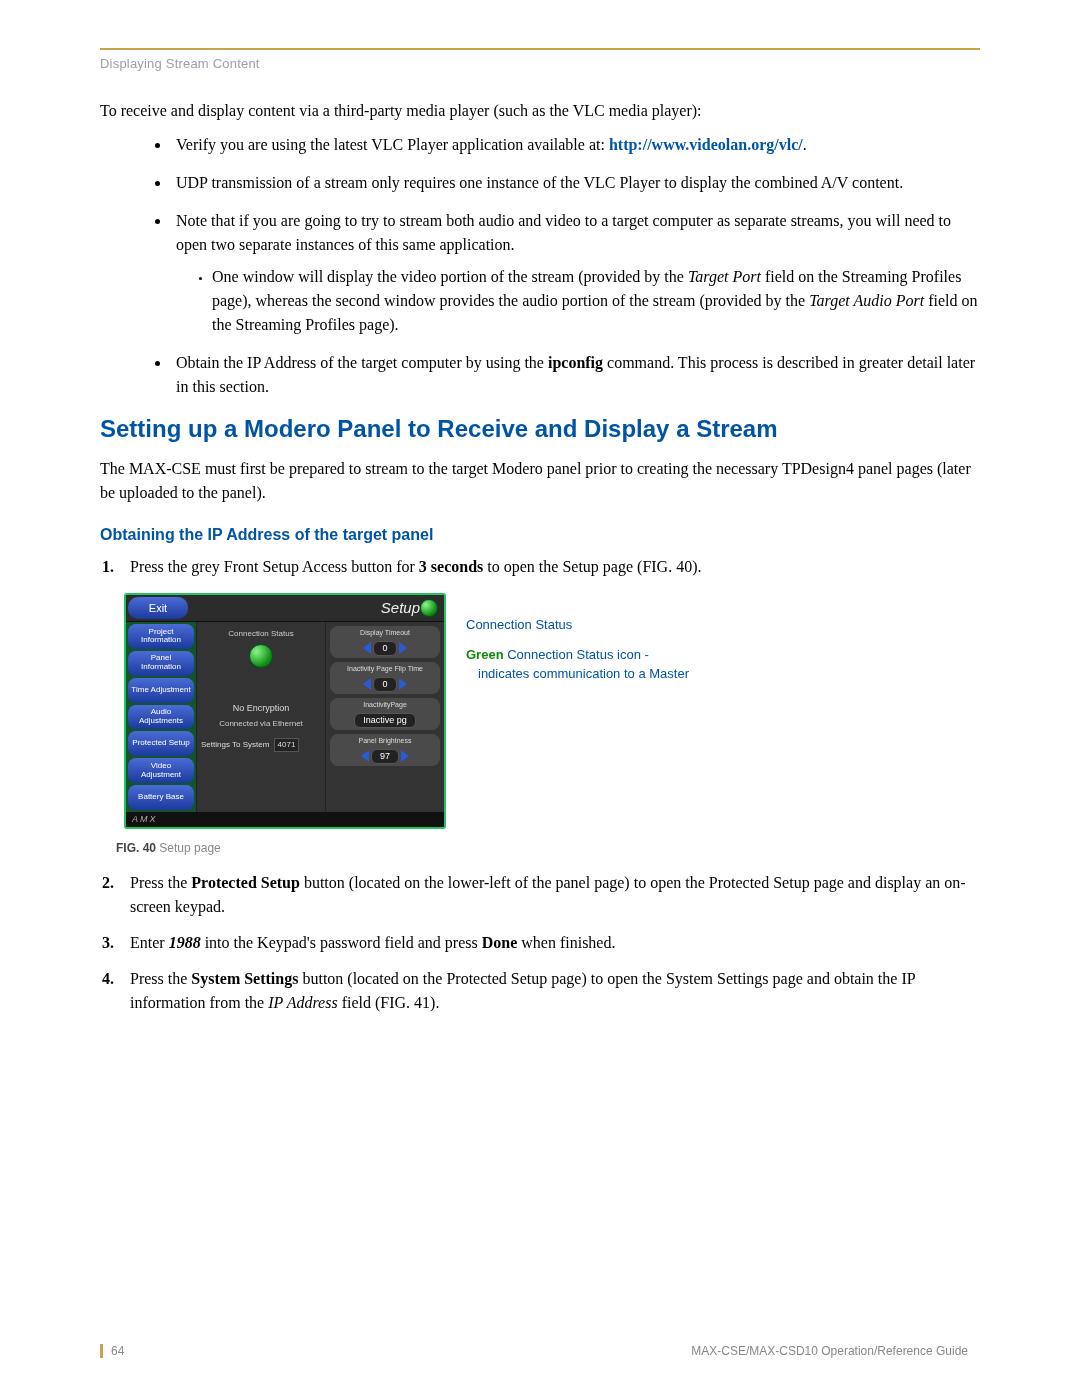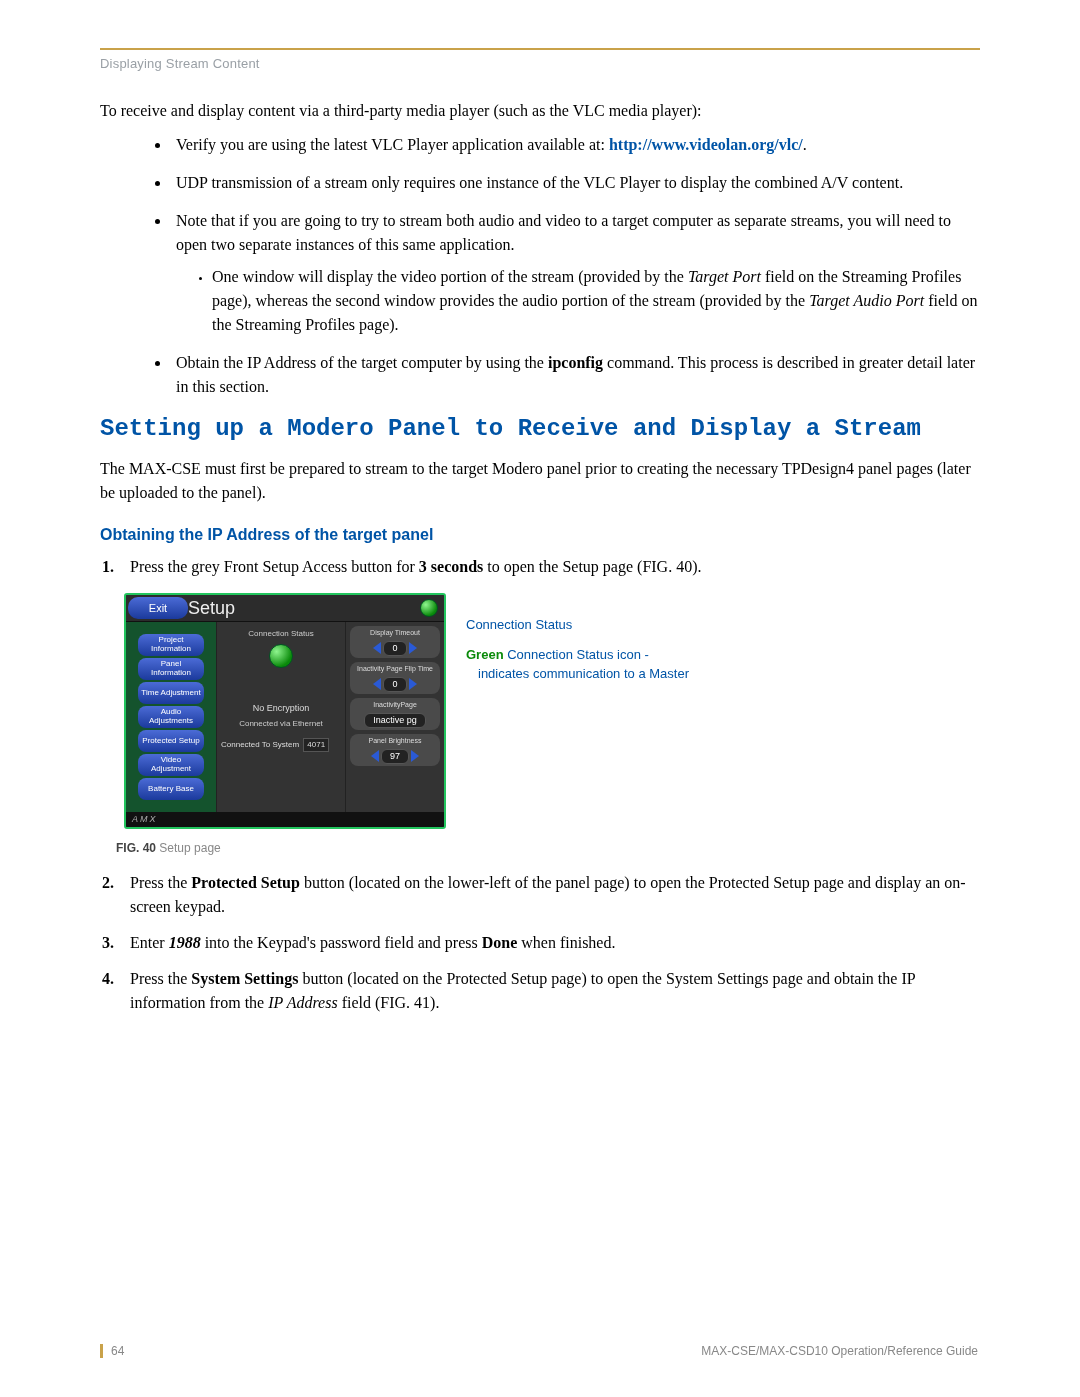--- a/index.html
+++ b/index.html
@@ -55,21 +55,21 @@
   ul.inner > li::marker {
     font-size: 10px;
   }
   a.link {
     color: #0054a6;
     font-weight: bold;
     text-decoration: none;
   }
   h2.section-title {
     color: #0054a6;
-    font-family: Liberation Mono, monospace;
+    font-family: Liberation Sans, sans-serif;
     font-weight: 600;
     font-size: 24px;
     margin: 10px 0 10px 0;
   }
   h3.subsection-title {
     color: #0054a6;
     font-family: Arial, Helvetica, sans-serif;
     font-weight: 600;
     font-size: 16px;
     margin: 18px 0 8px 0;
@@ -124,42 +124,43 @@
     background: linear-gradient(#4b6bd6, #1b3a9c);
     border-radius: 10px;
     display: flex;
     align-items: center;
     justify-content: center;
     color: #fff;
     font-size: 11px;
   }
   .sp-title {
     flex: 1;
-    text-align: left;
-    font-size: 18px;
+    text-align: right;
+    font-size: 15px;
     color: #eee;
+    font-style: italic;
   }
   .sp-led {
     width: 16px;
     height: 16px;
     border-radius: 50%;
     background: radial-gradient(circle at 30% 30%, #8ef58e, #0a8a0a 70%);
     margin-right: 6px;
     border: 1px solid #052;
   }
   .sp-body {
     display: flex;
     height: calc(100% - 26px - 16px);
   }
   .sp-left {
     width: 66px;
     display: flex;
     flex-direction: column;
     gap: 2px;
-    padding: 12px;
+    padding: 2px;
   }
   .sp-lbtn {
     flex: 1;
     background: linear-gradient(#4b6bd6, #1b3a9c);
     border-radius: 8px;
     display: flex;
     align-items: center;
     justify-content: center;
     text-align: center;
     font-size: 8px;
@@ -274,21 +275,21 @@
     font-size: 12px;
     margin-left: 16px;
     margin-bottom: 14px;
   }
   .fig-caption .fig-b { font-weight: bold; color: #444; }
   .fig-caption .fig-t { color: #888; }
   .footer {
     position: absolute;
     bottom: 40px;
     left: 100px;
-    right: 102px;
+    right: 112px;
     border-left: 3px solid #c9a24a;
     padding-left: 8px;
     font-family: Arial, Helvetica, sans-serif;
     font-size: 12px;
     color: #888;
     display: flex;
     justify-content: space-between;
   }
   .italic { font-style: italic; }
   .bold { font-weight: bold; }
@@ -350,21 +351,21 @@
             <div class="sp-lbtn">Protected Setup</div>
             <div class="sp-lbtn">Video Adjustment</div>
             <div class="sp-lbtn">Battery Base</div>
           </div>
           <div class="sp-mid">
             <div class="label-sm">Connection Status</div>
             <div class="big-led"></div>
             <div class="enc">No Encryption</div>
             <div class="label-sm">Connected via Ethernet</div>
             <div class="row-sys">
-              <span>Connected To System</span>
+              <span>Settings To System</span>
               <span class="sysbox">4071</span>
             </div>
           </div>
           <div class="sp-right">
             <div class="sp-group">
               <div class="g-title">Display Timeout</div>
               <div class="sp-spinner">
                 <div class="tri left"></div>
                 <div class="val">0</div>
                 <div class="tri right"></div>

